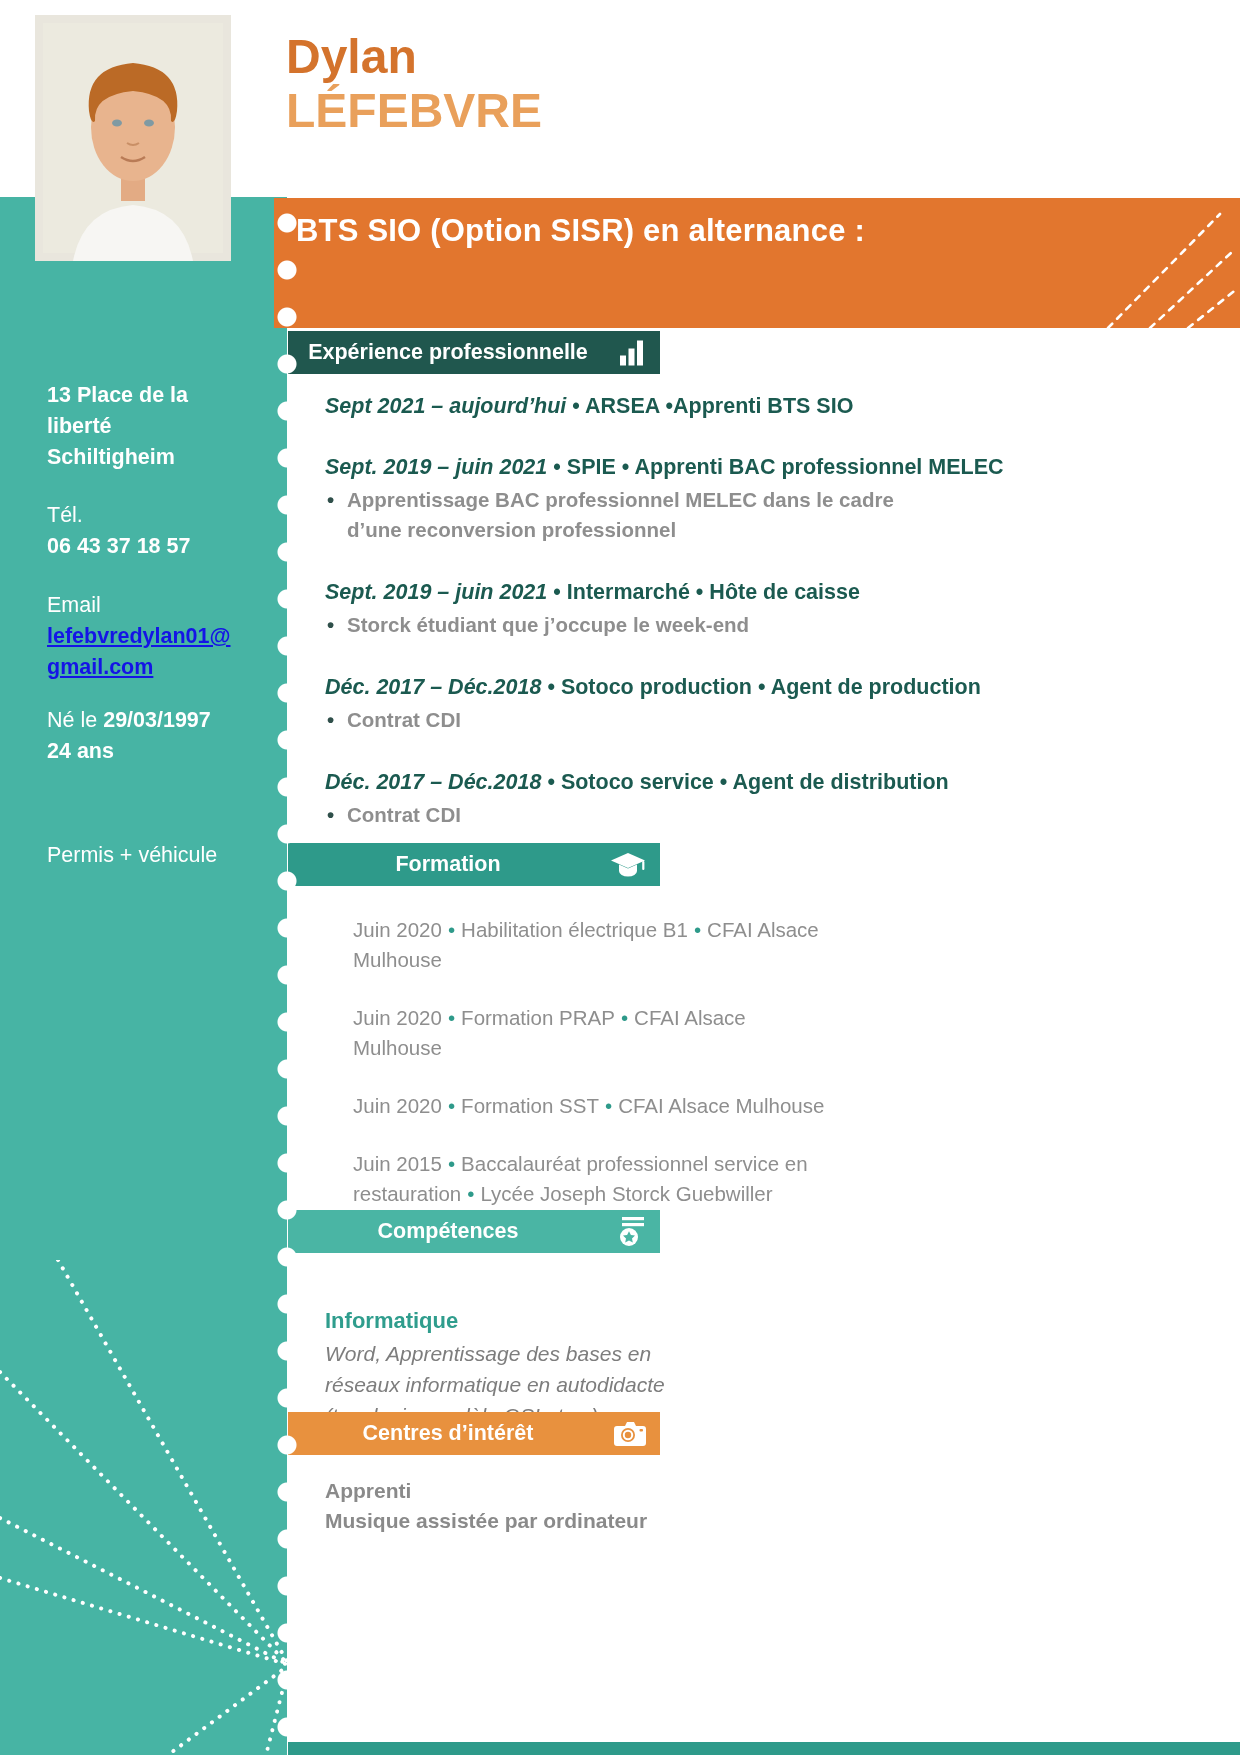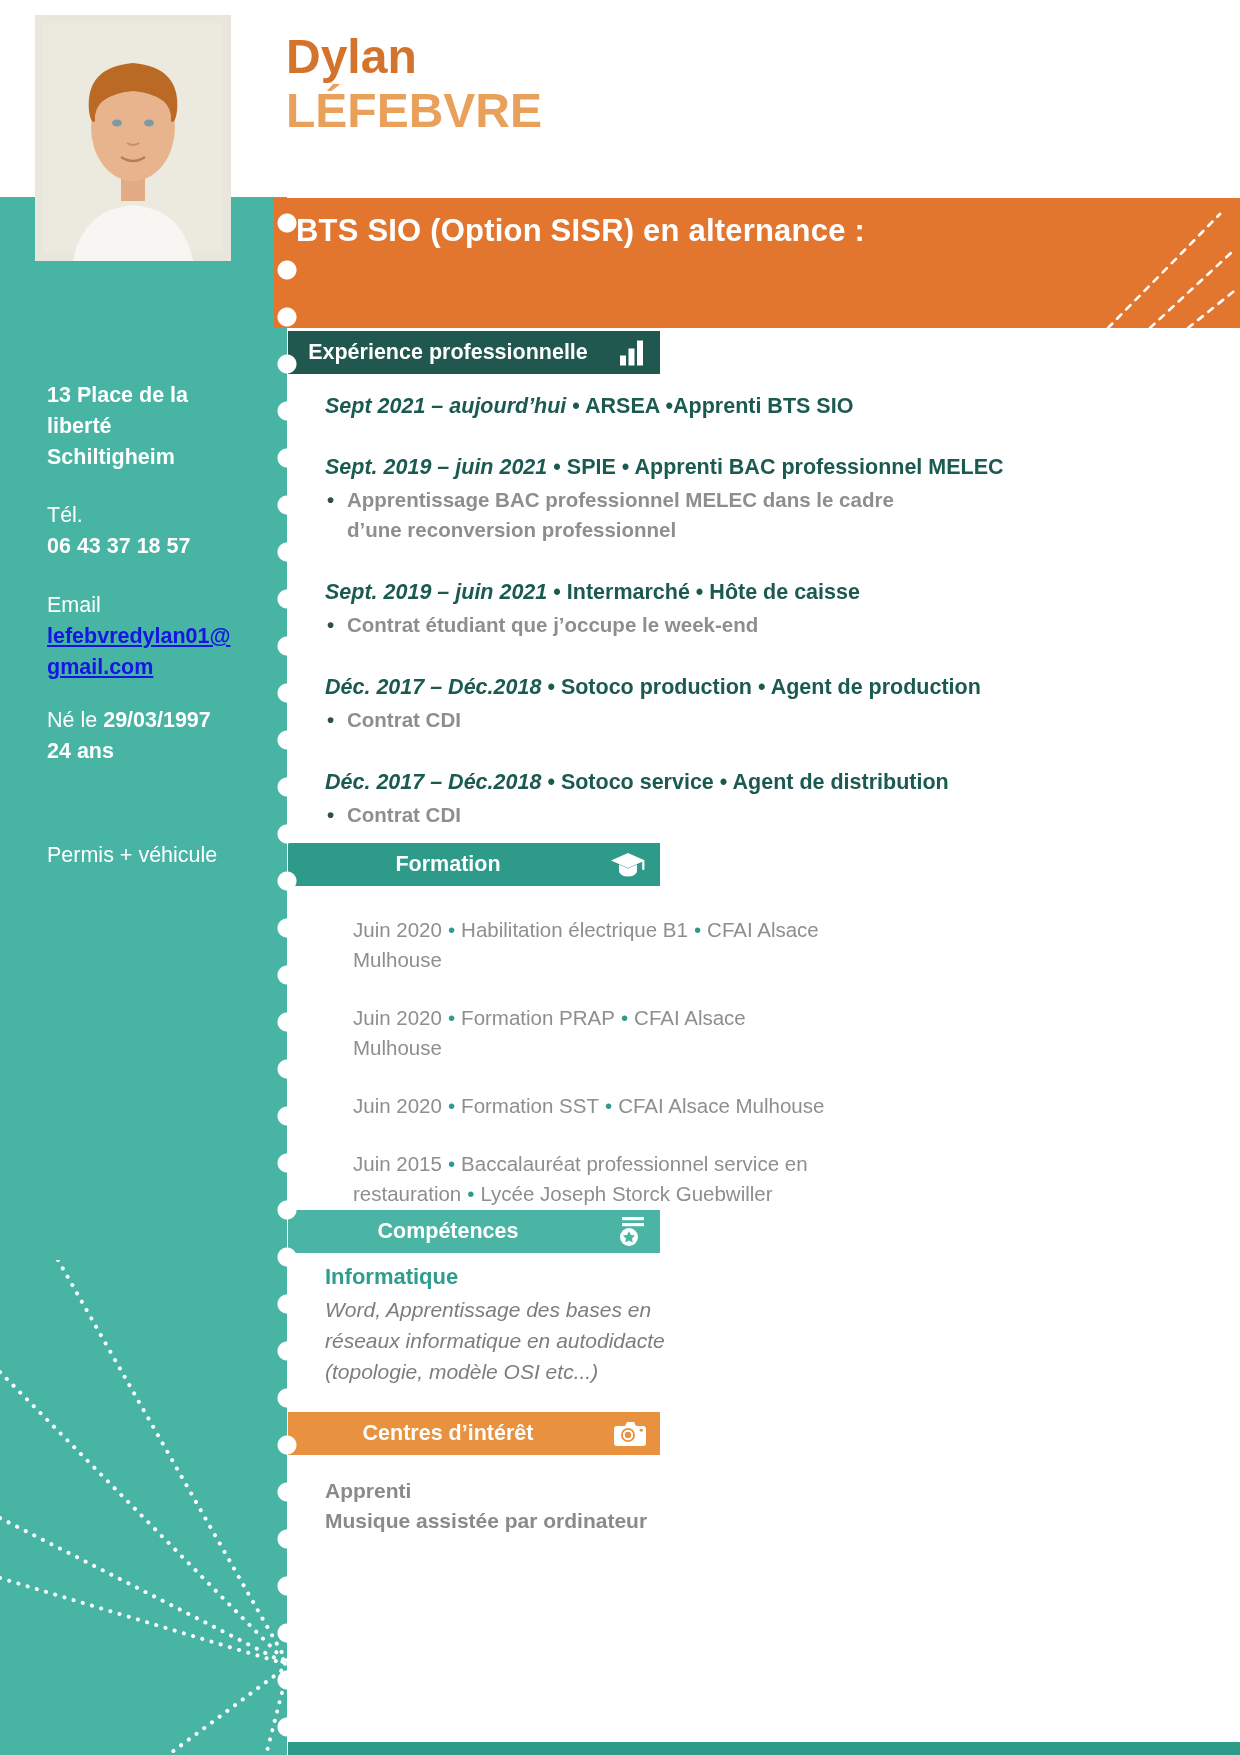--- a/index.html
+++ b/index.html
@@ -67,21 +67,21 @@
   .exp-bullets li::before { content:"•"; position:absolute; left:2px; color:#2f4f4a; }
   .exp-bullets li:empty { display:none; }
 
   
   #edu-content { position:absolute; left:325px; top:915px; width:500px; color:#8e8e8e; font-size:20.5px; line-height:30px; }
   .edu-item { margin-bottom:28px;margin-left:28px; }
   .sep { color:#2e9a8a; }
   .sep::before { content:"•"; margin:0 6px; }
 
   
-  #skills-content { position:absolute; left:325px; top:1264px; width:400px; }
+  #skills-content { position:absolute; left:325px; top:1308px; width:400px; }
   #skills-content h3 { color:#2f9d8d; font-size:22px; font-weight:bold; }
   #skills-content p { color:#7d7d7d; font-size:21px; font-style:italic; line-height:31px; margin-top:4px; }
 
   
   #interests-content { position:absolute; left:325px; top:1476px; width:620px; color:#8a8a8a; font-size:21px; font-weight:bold; line-height:30px; }
 
   
   .sidebar-lines { position:absolute; left:0; top:1260px; z-index:6; }
   .bottom-strip { position:absolute; left:288px; top:1742px; width:952px; height:13px; background:#2e9a8a; }
 </style>
@@ -168,21 +168,21 @@
       </div>
       <ul class="exp-bullets">
           <li>Apprentissage BAC professionnel MELEC dans le cadre d’une reconversion professionnel</li>
         </ul>
     </div>
     <div class="exp-entry">
       <div class="exp-title">
         <span class="date">Sept. 2019 – juin 2021</span><span>• Intermarché • Hôte de caisse</span>
       </div>
       <ul class="exp-bullets">
-          <li>Contrat étudiant que j’occupe le week-end</li>
+          <li>Storck étudiant que j’occupe le week-end</li>
         </ul>
     </div>
     <div class="exp-entry">
       <div class="exp-title">
         <span class="date">Déc. 2017 – Déc.2018</span><span>• Sotoco production • Agent de production</span>
       </div>
       <ul class="exp-bullets">
           <li>Contrat CDI</li>
         </ul>
     </div>

